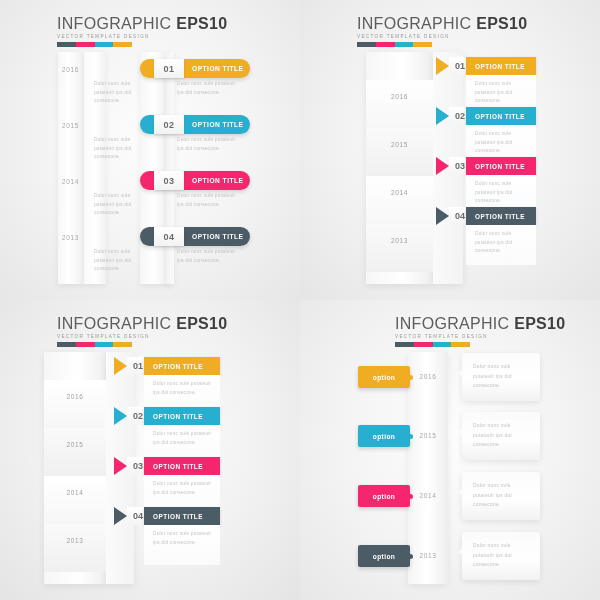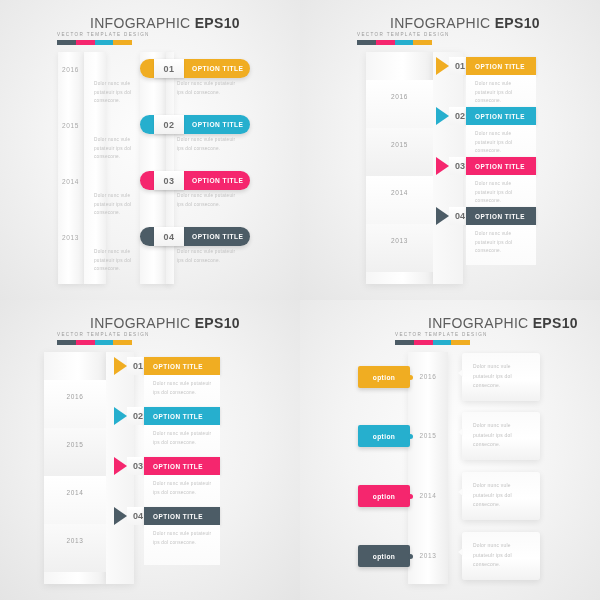--- a/index.html
+++ b/index.html
@@ -24,22 +24,22 @@
       radial-gradient(ellipse at 50% 45%, #fdfdfd 0%, #f4f4f4 48%, #e6e6e6 100%);
   }
   .panel.p2{background:radial-gradient(ellipse at 50% 45%, #fdfdfd 0%, #f3f3f3 48%, #e5e5e5 100%);}
   .panel.p3{background:radial-gradient(ellipse at 50% 45%, #fcfcfc 0%, #f2f2f2 50%, #e4e4e4 100%);}
   .panel.p4{background:radial-gradient(ellipse at 50% 45%, #fdfdfd 0%, #f4f4f4 50%, #e7e7e7 100%);}
 
   
   .hdr{position:absolute;top:0;left:0;width:100%;}
   .hdr-inner{display:flex;flex-direction:column;align-items:flex-start;}
   .hdr-title{
-    font-size:14px;letter-spacing:.3px;color:#5d5d5d;
-    font-weight:400;line-height:1;white-space:nowrap;margin-left:33px;
+    font-size:16px;letter-spacing:.3px;color:#5d5d5d;
+    font-weight:400;line-height:1;white-space:nowrap;
   }
   .hdr-title b{font-weight:700;color:#3f3f3f;}
   .hdr-sub{
     font-size:4.6px;letter-spacing:1.35px;color:#9a9a9a;
     margin-top:2.5px;line-height:1;white-space:nowrap;
   }
   .hdr-bar{display:flex;margin-top:3px;height:5px;width:75px;}
   .hdr-bar span{flex:1;height:100%;}
 
   

